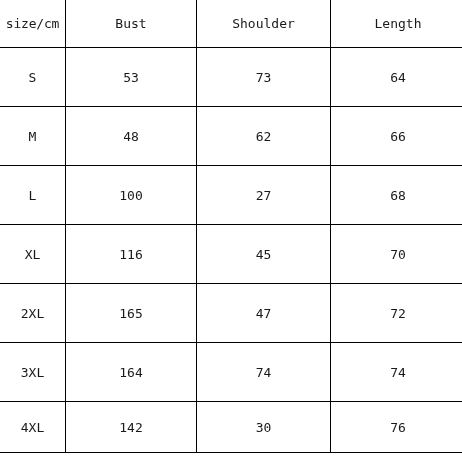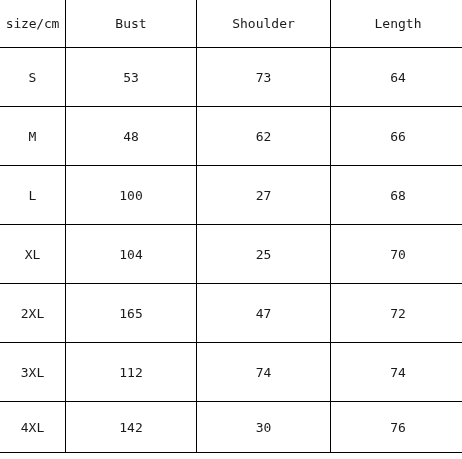--- a/index.html
+++ b/index.html
@@ -92,35 +92,35 @@
 
     <tr class="body-row">
       <td class="col-size">L</td>
       <td class="col-bust">100</td>
       <td class="col-shoulder">27</td>
       <td class="col-length">68</td>
     </tr>
 
     <tr class="body-row">
       <td class="col-size">XL</td>
-      <td class="col-bust">104</td>
-      <td class="col-shoulder">25</td>
+      <td class="col-bust">116</td>
+      <td class="col-shoulder">45</td>
       <td class="col-length">70</td>
     </tr>
 
     <tr class="body-row">
       <td class="col-size">2XL</td>
       <td class="col-bust">165</td>
       <td class="col-shoulder">47</td>
       <td class="col-length">72</td>
     </tr>
 
     <tr class="body-row">
       <td class="col-size">3XL</td>
-      <td class="col-bust">112</td>
+      <td class="col-bust">164</td>
       <td class="col-shoulder">74</td>
       <td class="col-length">74</td>
     </tr>
 
     <tr class="body-row">
       <td class="col-size">4XL</td>
       <td class="col-bust">142</td>
       <td class="col-shoulder">30</td>
       <td class="col-length">76</td>
     </tr>

